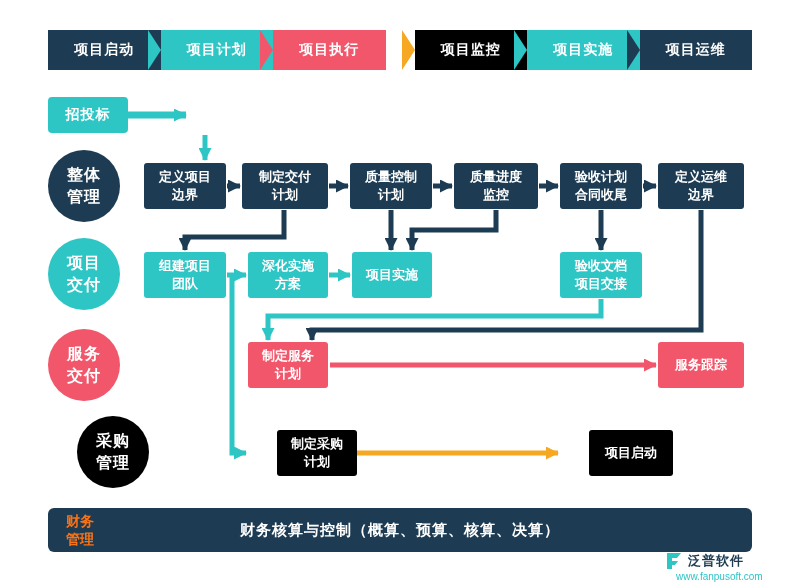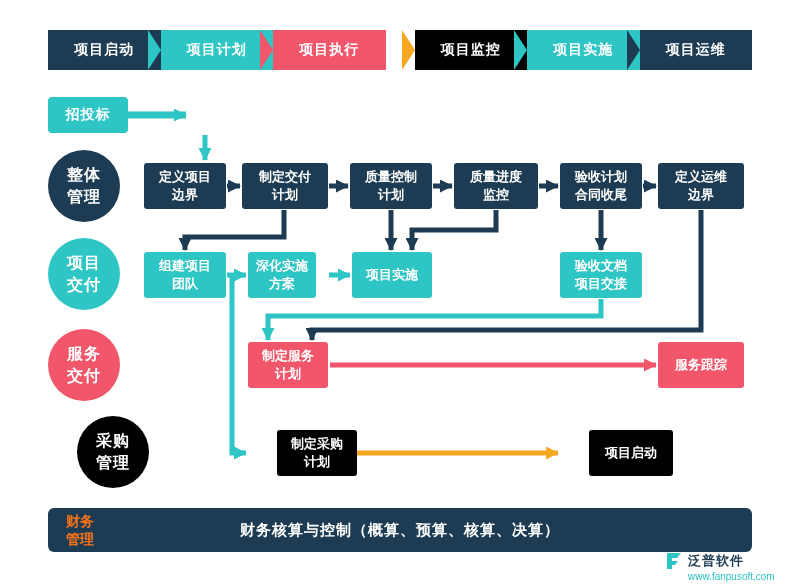--- a/index.html
+++ b/index.html
@@ -38,21 +38,21 @@
             background:#1d3c53; border-radius:6px; z-index:2; }
   .fin-label { position:absolute; left:18px; top:50%; transform:translateY(-50%);
                color:#f97316; font-weight:bold; font-size:14px; line-height:1.25; white-space:pre-line; }
   .fin-title { position:absolute; left:0; right:0; top:50%; transform:translateY(-50%);
                text-align:center; color:#fff; font-weight:bold; font-size:15px; letter-spacing:1px; }
 
   
   .brand { position:absolute; left:664px; top:551px; z-index:2; }
   .brand-row { display:flex; align-items:center; gap:4px; }
   .brand-name { color:#1d3c53; font-weight:bold; font-size:13px; letter-spacing:1px; }
-  .brand-site { display:block; margin-left:24px; color:#2ec5c5; font-size:10px; }
+  .brand-site { display:block; margin-left:12px; color:#2ec5c5; font-size:10px; }
 </style>
 </head>
 <body>
 
 <div class="stage">
 
   <div class="phasebar">
     <div class="phase navy">
       <span>项目启动</span>
     </div>
@@ -139,21 +139,21 @@
 计划</div>
   <div class="node navy" style="left:454px; top:163px; width:84px; height:46px;">质量进度
 监控</div>
   <div class="node navy" style="left:560px; top:163px; width:82px; height:46px;">验收计划
 合同收尾</div>
   <div class="node navy" style="left:658px; top:163px; width:86px; height:46px;">定义运维
 边界</div>
 
   <div class="node teal" style="left:144px; top:252px; width:82px; height:46px;">组建项目
 团队</div>
-  <div class="node teal" style="left:248px; top:252px; width:68px; height:46px;">深化实施
+  <div class="node teal" style="left:248px; top:252px; width:80px; height:46px;">深化实施
 方案</div>
   <div class="node teal" style="left:352px; top:252px; width:80px; height:46px;">项目实施</div>
   <div class="node teal" style="left:560px; top:252px; width:82px; height:46px;">验收文档
 项目交接</div>
 
   <div class="node red" style="left:248px; top:342px; width:80px; height:46px;">制定服务
 计划</div>
   <div class="node red" style="left:658px; top:342px; width:86px; height:46px;">服务跟踪</div>
 
   <div class="node orange" style="left:248px; top:430px; width:80px; height:46px;">制定采购

